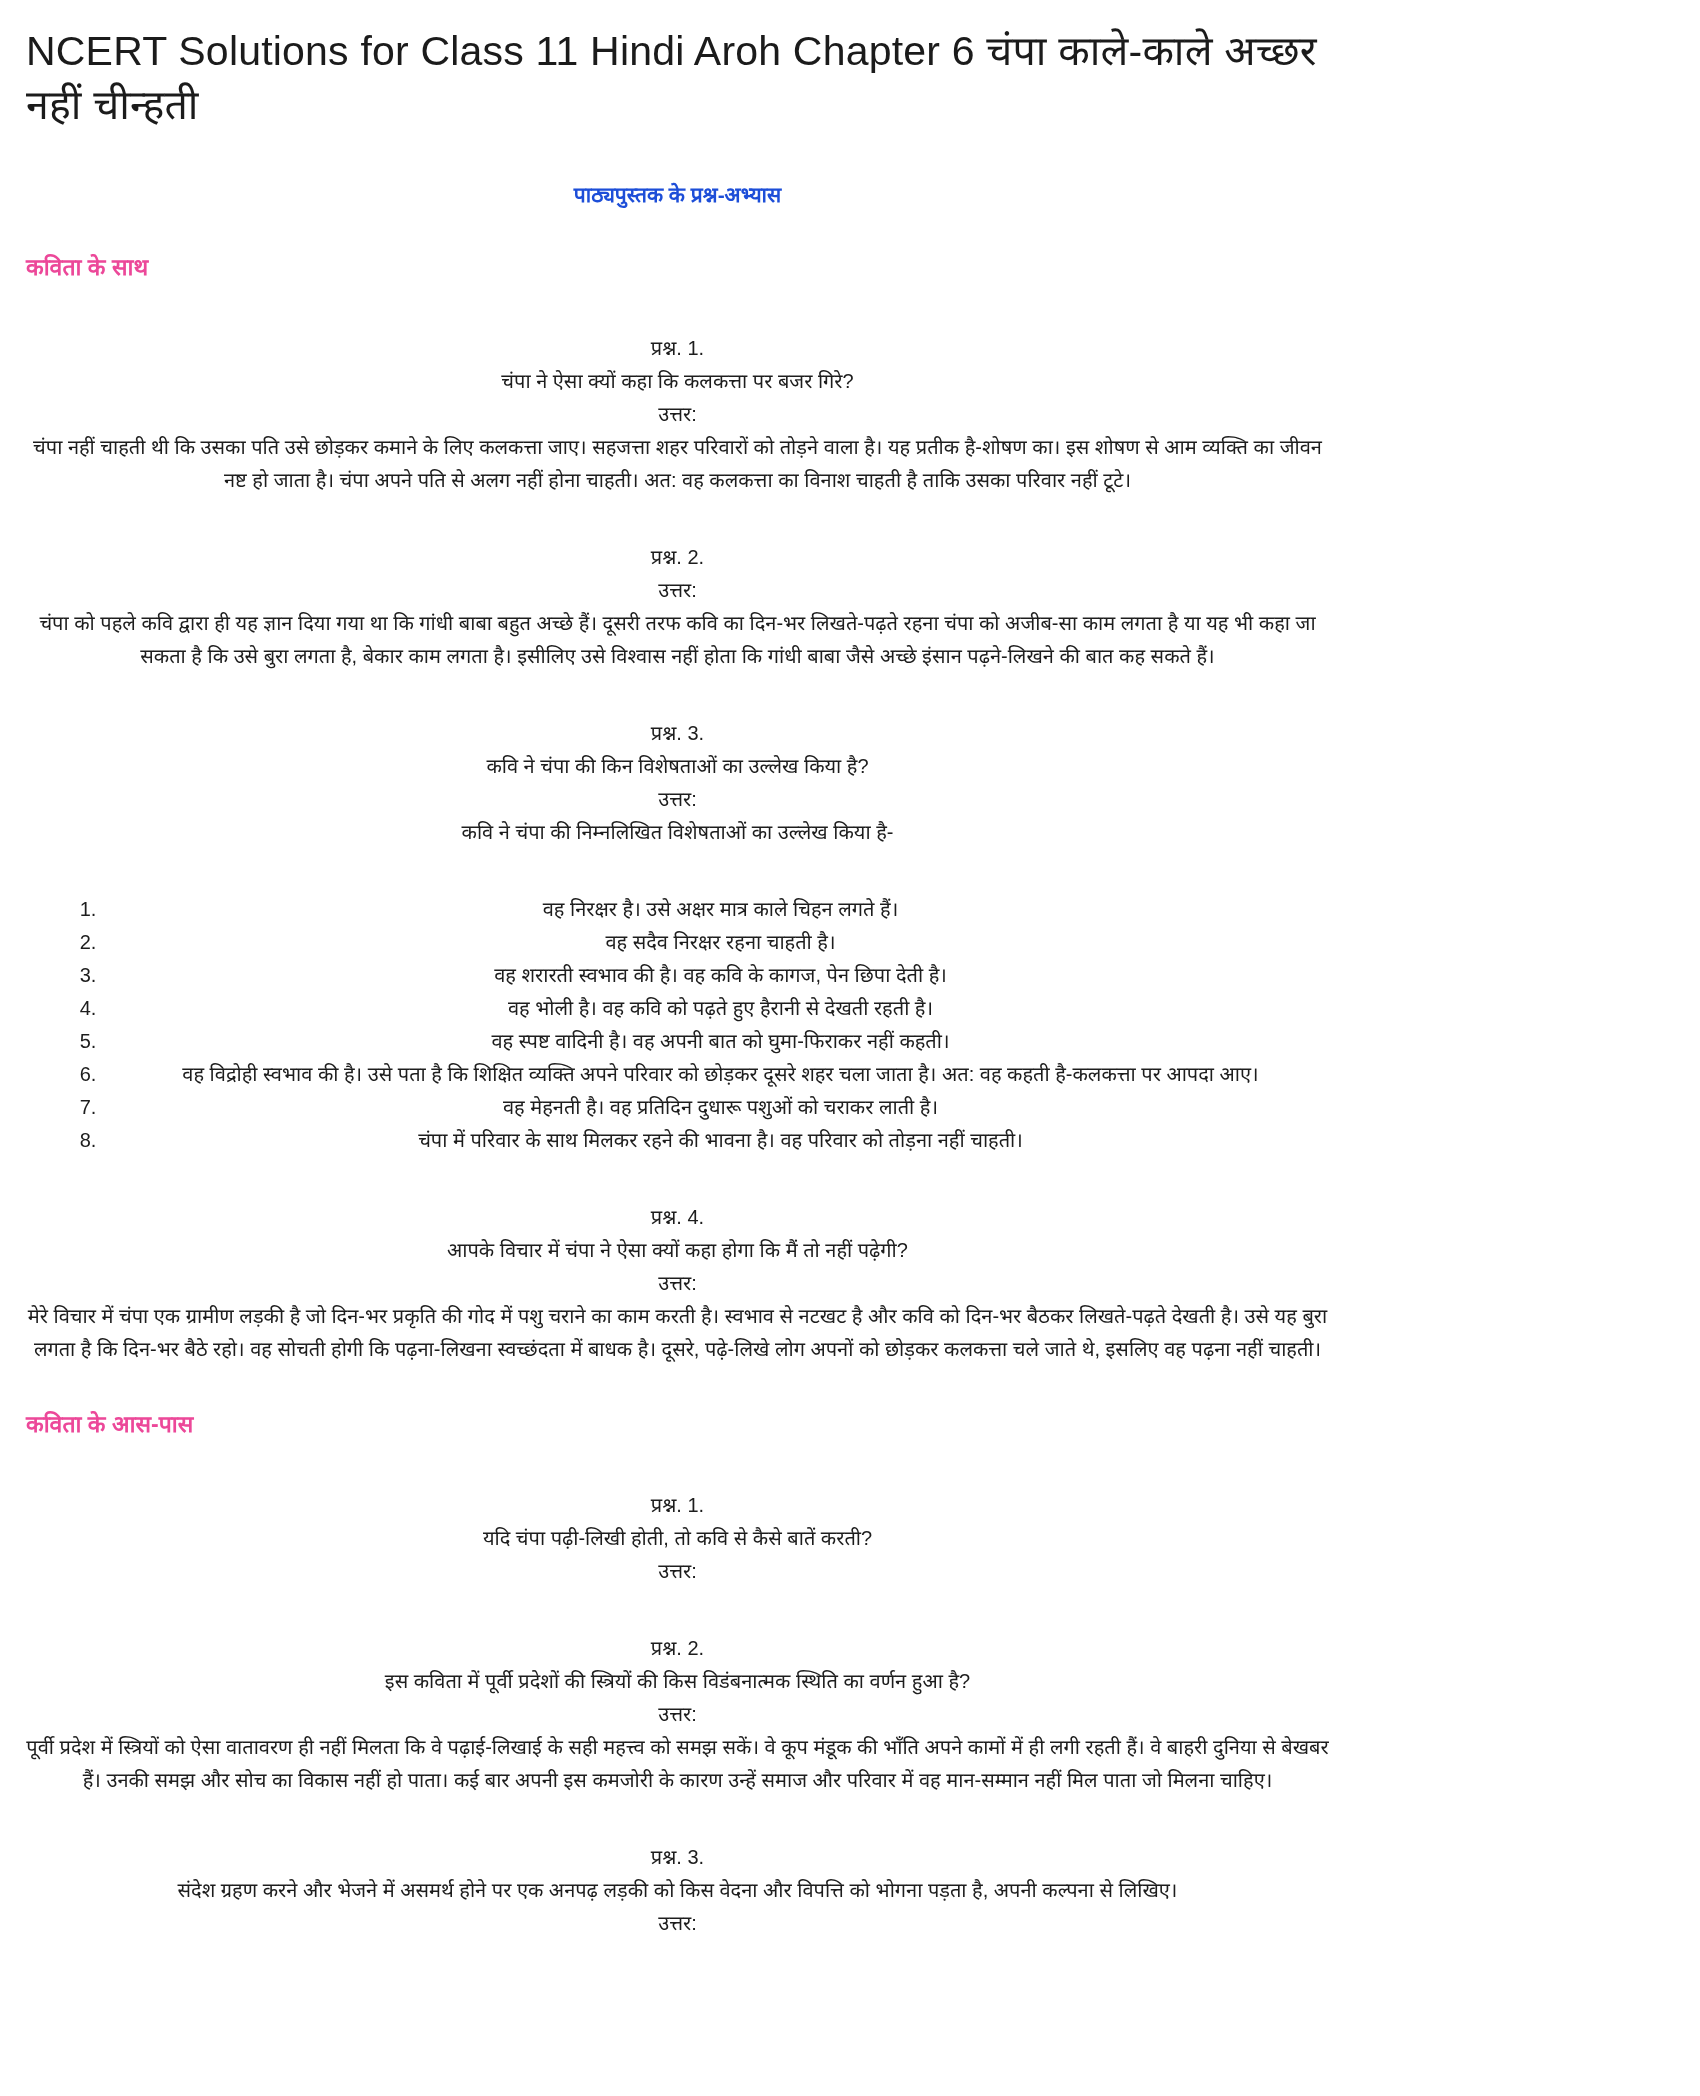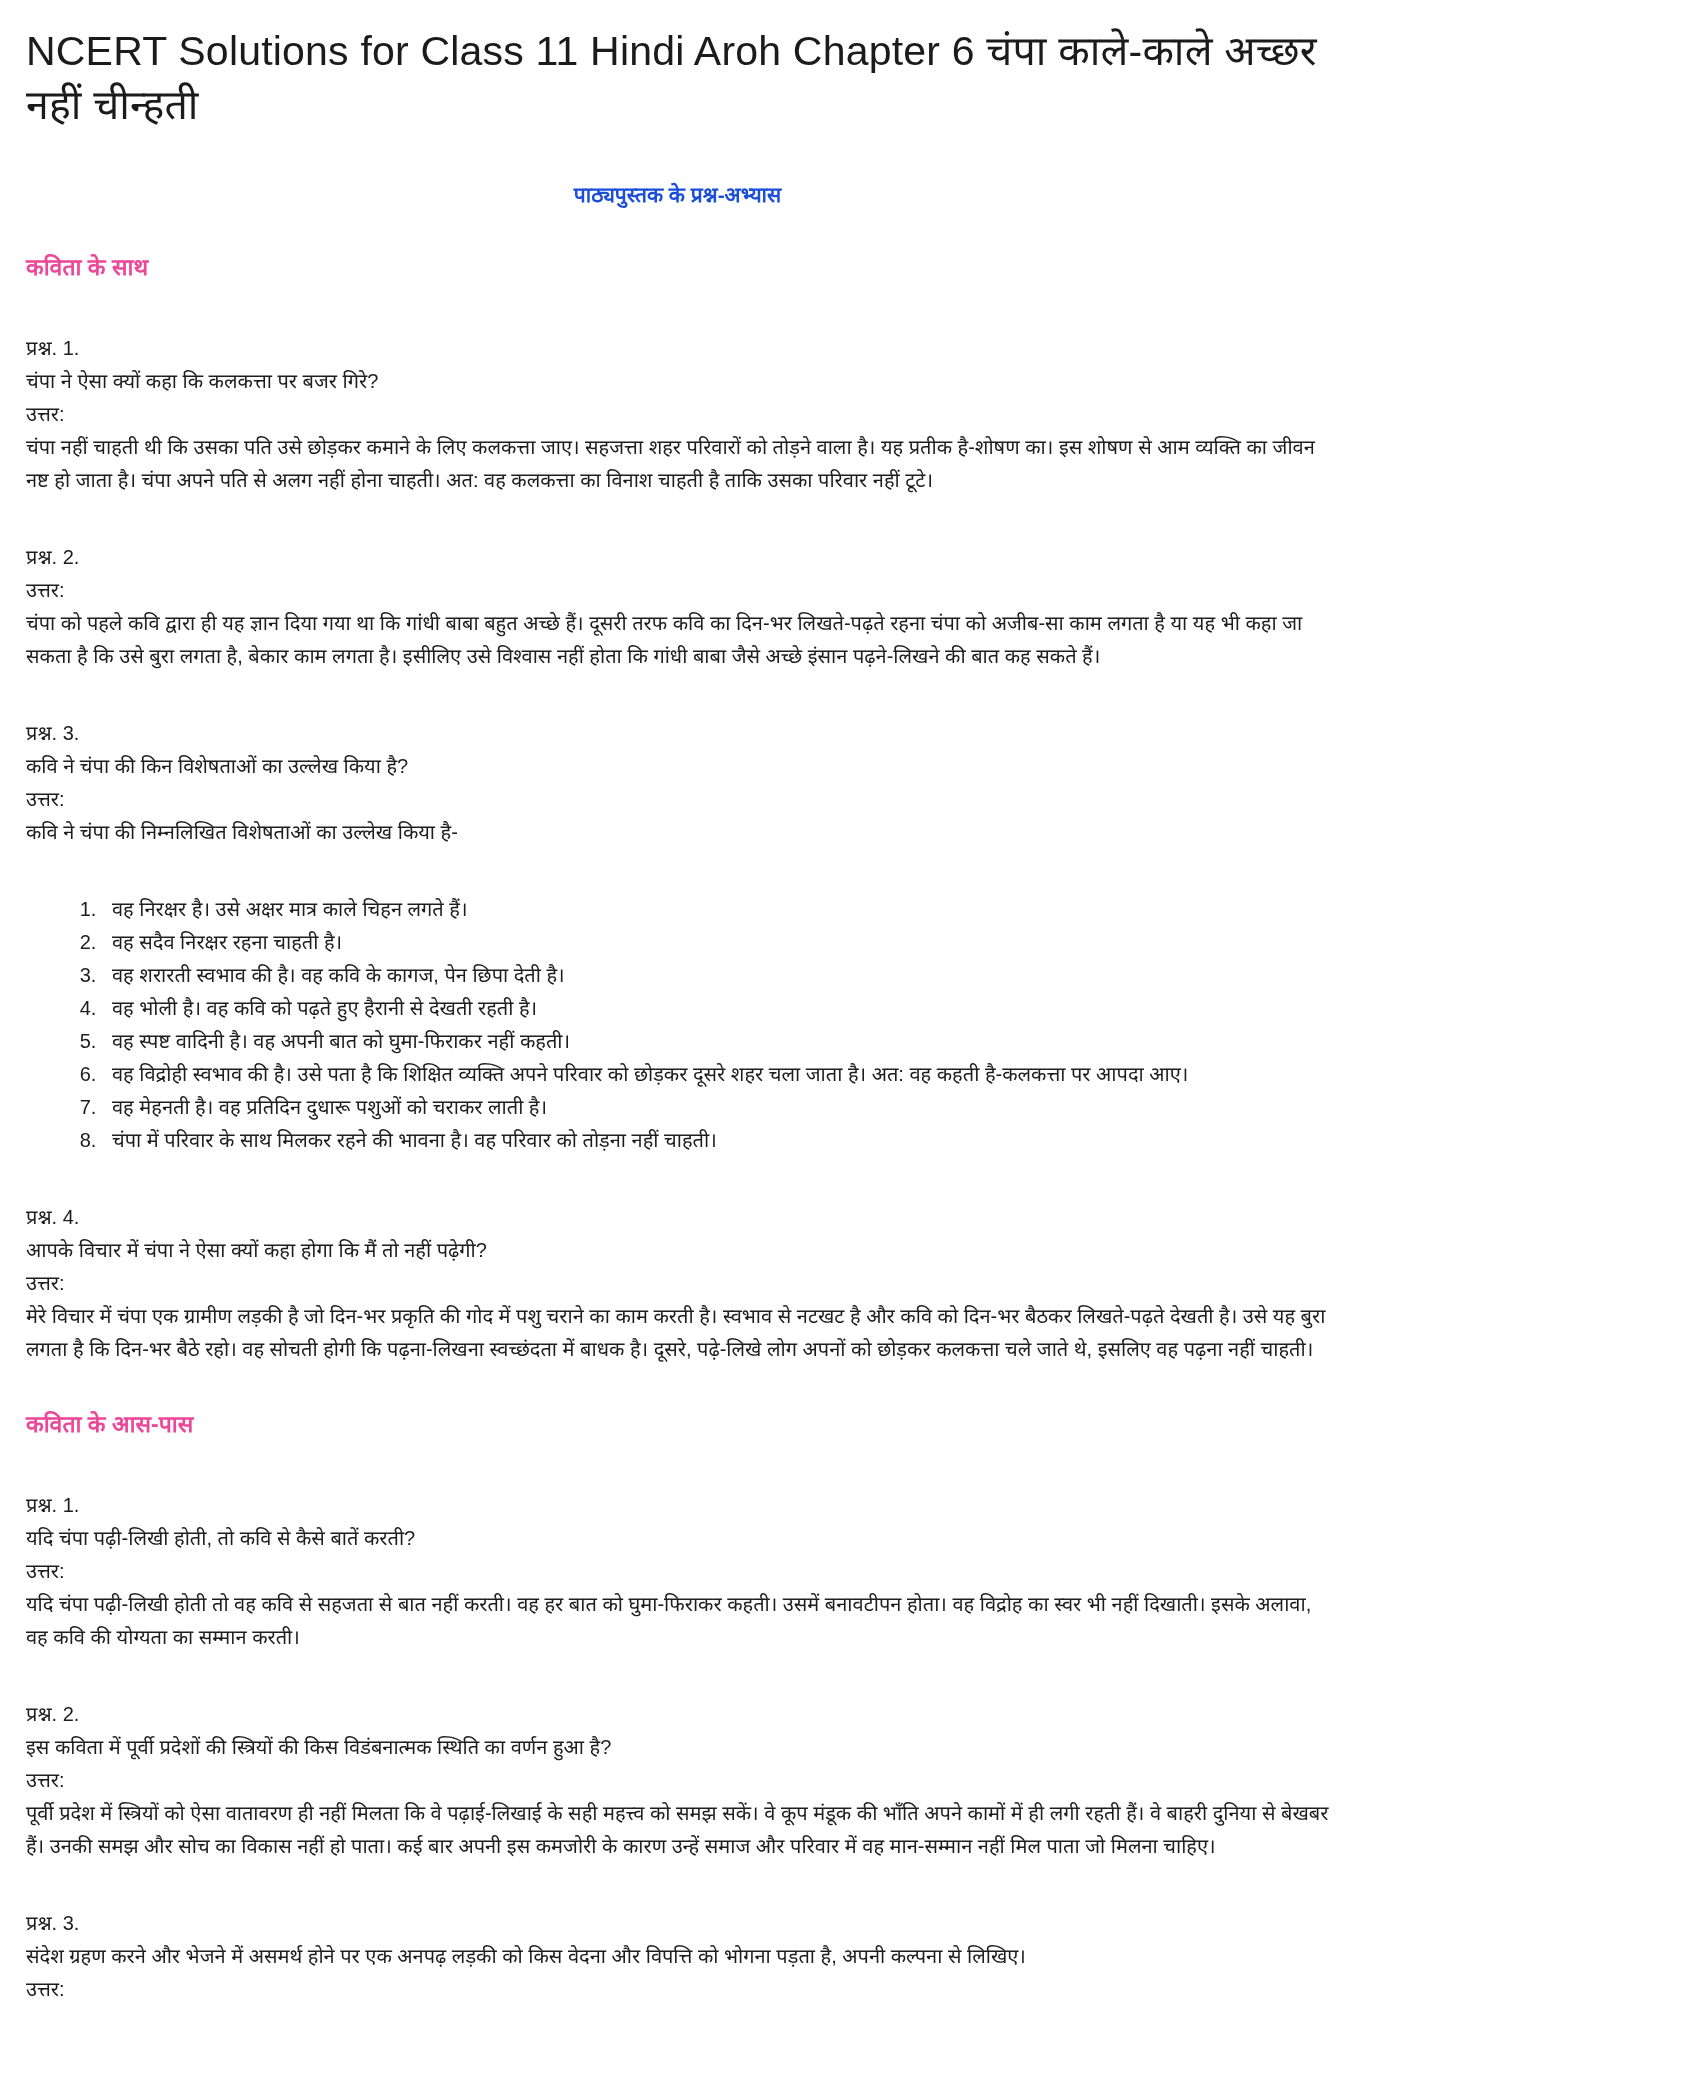--- a/index.html
+++ b/index.html
@@ -37,20 +37,21 @@
   }
   h2.section-heading {
     font-size: 23px;
     font-weight: 700;
     line-height: 29px;
     margin: 0 0 50px 0;
     color: #ec4899;
   }
   .qa {
     margin: 0 0 44px 0;
+    text-align: center;
   }
   .qa p {
     margin: 0;
     font-size: 20px;
     line-height: 33px;
     color: #1d1d1d;
   }
   ol.answer-list {
     margin: 44px 0 28px 0;
     padding: 0 0 0 76px;
@@ -109,21 +110,20 @@
     <p>उत्तर:</p>
     <p>मेरे विचार में चंपा एक ग्रामीण लड़की है जो दिन-भर प्रकृति की गोद में पशु चराने का काम करती है। स्वभाव से नटखट है और कवि को दिन-भर बैठकर लिखते-पढ़ते देखती है। उसे यह बुरा लगता है कि दिन-भर बैठे रहो। वह सोचती होगी कि पढ़ना-लिखना स्वच्छंदता में बाधक है। दूसरे, पढ़े-लिखे लोग अपनों को छोड़कर कलकत्ता चले जाते थे, इसलिए वह पढ़ना नहीं चाहती।</p>
   </div>
 
   <h2 class="section-heading">कविता के आस-पास</h2>
 
   <div class="qa">
     <p>प्रश्न. 1.</p>
     <p>यदि चंपा पढ़ी-लिखी होती, तो कवि से कैसे बातें करती?</p>
     <p>उत्तर:</p>
-    <p>यदि चंपा पढ़ी-लिखी होती तो वह कवि से सहजता से बात नहीं करती। वह हर बात को घुमा-फिराकर कहती। उसमें बनावटीपन होता। वह विद्रोह का स्वर भी नहीं दिखाती। इसके अलावा, वह कवि की योग्यता का सम्मान करती।</p>
   </div>
 
   <div class="qa">
     <p>प्रश्न. 2.</p>
     <p>इस कविता में पूर्वी प्रदेशों की स्त्रियों की किस विडंबनात्मक स्थिति का वर्णन हुआ है?</p>
     <p>उत्तर:</p>
     <p>पूर्वी प्रदेश में स्त्रियों को ऐसा वातावरण ही नहीं मिलता कि वे पढ़ाई-लिखाई के सही महत्त्व को समझ सकें। वे कूप मंडूक की भाँति अपने कामों में ही लगी रहती हैं। वे बाहरी दुनिया से बेखबर हैं। उनकी समझ और सोच का विकास नहीं हो पाता। कई बार अपनी इस कमजोरी के कारण उन्हें समाज और परिवार में वह मान-सम्मान नहीं मिल पाता जो मिलना चाहिए।</p>
   </div>
 
   <div class="qa">

